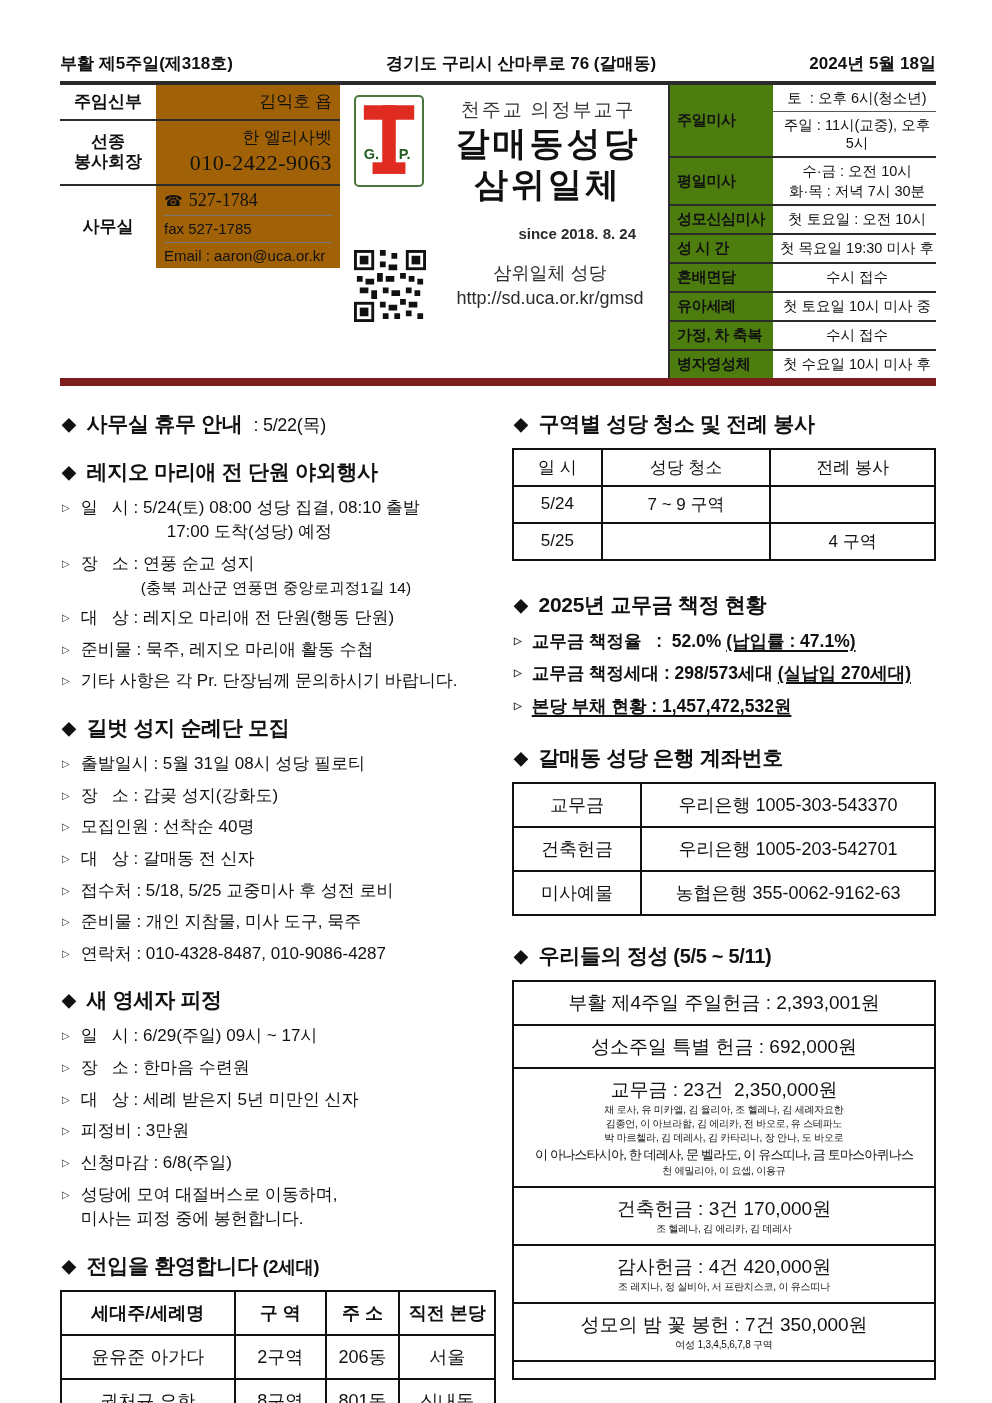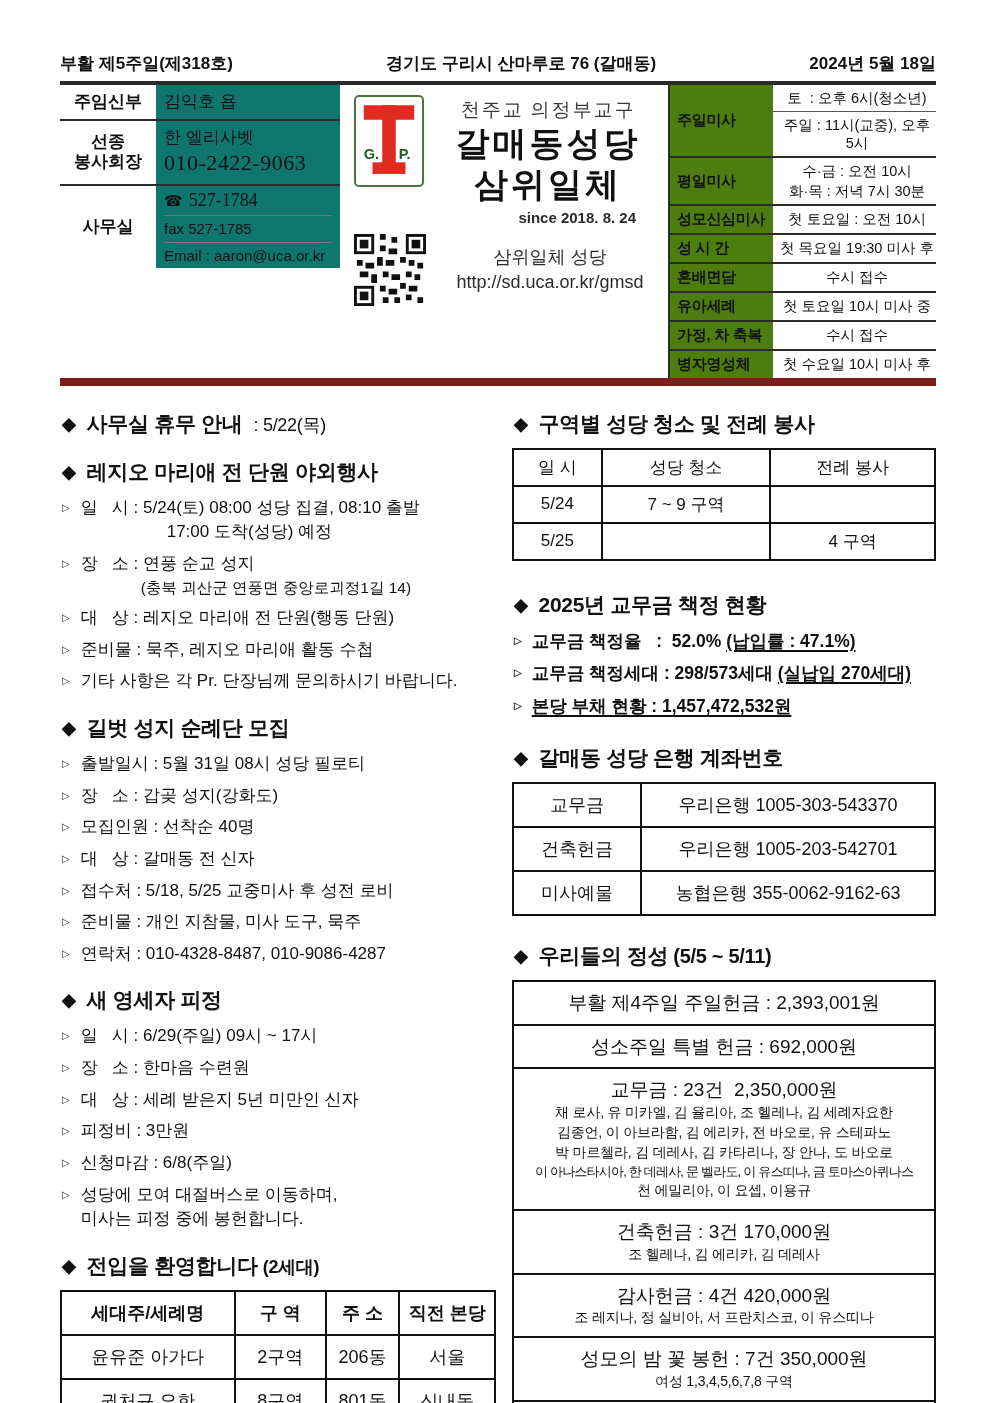--- a/index.html
+++ b/index.html
@@ -14,37 +14,37 @@
   .topbar .tb-center { flex:1; text-align:center; }
 
   
   .masthead { display:grid; grid-template-columns:280px 1fr 268px; border-bottom:8px solid #7f1d1d; }
 
   .staff-table { display:flex; flex-direction:column; font-size:17px; }
   .s-row { display:flex; border-bottom:2px solid #2b2b2b; }
   .s-row:last-child { border-bottom:none; }
   .s-label { width:96px; display:flex; flex-direction:column; justify-content:center; align-items:center;
              font-weight:bold; text-align:center; line-height:1.2; padding:6px 0; }
-  .s-value { flex:1; background:#0f766e; display:flex; flex-direction:column; justify-content:center;
-             padding:6px 8px; line-height:1.3; }
+  .s-value { flex:1; background:#a16207; display:flex; flex-direction:column; justify-content:center;
+             padding:6px 8px; line-height:1.3;text-align:right; }
   .phone-big { font-family:"Liberation Serif", serif; font-size:22px; letter-spacing:.5px; }
   .s-value .sub { padding:3px 0; font-size:15px; display:flex; align-items:center; gap:6px; }
   .s-value .sub + .sub { border-top:1px solid #777; }
   .tel-num { font-family:"Liberation Serif", serif; font-size:18px; }
   .fax-line { font-size:16px; }
   .email-line { font-size:14.5px; }
 
   .center-col { padding:10px 10px 8px 14px; display:flex; flex-direction:column; }
   .center-top { display:flex; gap:14px; }
   .logo-box { width:70px; height:92px; border:2px solid #49763c; border-radius:5px; background:#fff;
               flex:0 0 auto; display:flex; align-items:center; justify-content:center; }
   .names { flex:1; text-align:center; }
   .diocese { font-family:"Liberation Serif", serif; font-size:19px; color:#3a3a3a; letter-spacing:2px; margin-top:2px; }
   .cname { font-size:34px; font-weight:bold; letter-spacing:3px; line-height:1.2; }
-  .since { text-align:right; font-weight:bold; font-size:15px; color:#2b2b2b; margin:4px 22px 0 0; }
+  .since { text-align:right; font-weight:bold; font-size:15px; color:#2b2b2b; margin:20px 22px 0 0; }
   .center-bottom { display:flex; align-items:center; gap:16px; margin-top:8px; }
   .qr { display:block; }
   .site { flex:1; text-align:center; font-size:18px; color:#2b2b2b; line-height:1.35; }
 
   .mass-table { border-left:2px solid #2b2b2b; font-size:14.5px; display:flex; flex-direction:column; }
   .m-row { display:flex; border-bottom:2px solid #2b2b2b; }
   .m-row:last-child { border-bottom:none; }
   .m-label { width:103px; background:#4d7c0f; font-weight:bold; display:flex; align-items:center;
              padding:4px 2px 4px 7px; font-size:15px; letter-spacing:-0.3px; }
   .m-vals { flex:1; display:flex; flex-direction:column; justify-content:center; }
@@ -80,21 +80,21 @@
   .u { text-decoration:underline; text-decoration-thickness:1.5px; text-underline-offset:3px; }
 
   .acct-table { width:100%; margin-top:6px; border:2px solid #111; text-align:center; font-size:18px; }
   .acct-table td { border:2px solid #111; padding:9px 16px; }
   .acct-label { width:128px; }
 
   .off-table { width:100%; margin-top:6px; border:2px solid #111; text-align:center; }
   .off-table td { border-bottom:2px solid #111; padding:8px 3px; }
   .off-table tr:last-child td { border-bottom:none; }
   .off-main { font-size:19px; line-height:1.35; }
-  .off-detail { font-size:14px; line-height:1.42; letter-spacing:-0.2px; }
+  .off-detail { font-size:10px; line-height:1.42; letter-spacing:-0.2px; }
   .off-detail.condensed { font-size:13px; letter-spacing:-0.8px; }
 </style>
 </head>
 <body>
 
 <svg width="0" height="0" style="position:absolute">
   <defs>
     <g id="qrpat">
       <rect width="25" height="25" fill="#fff"></rect>
       <path fill="#111" d="M0,0h7v7h-7z"></path>

